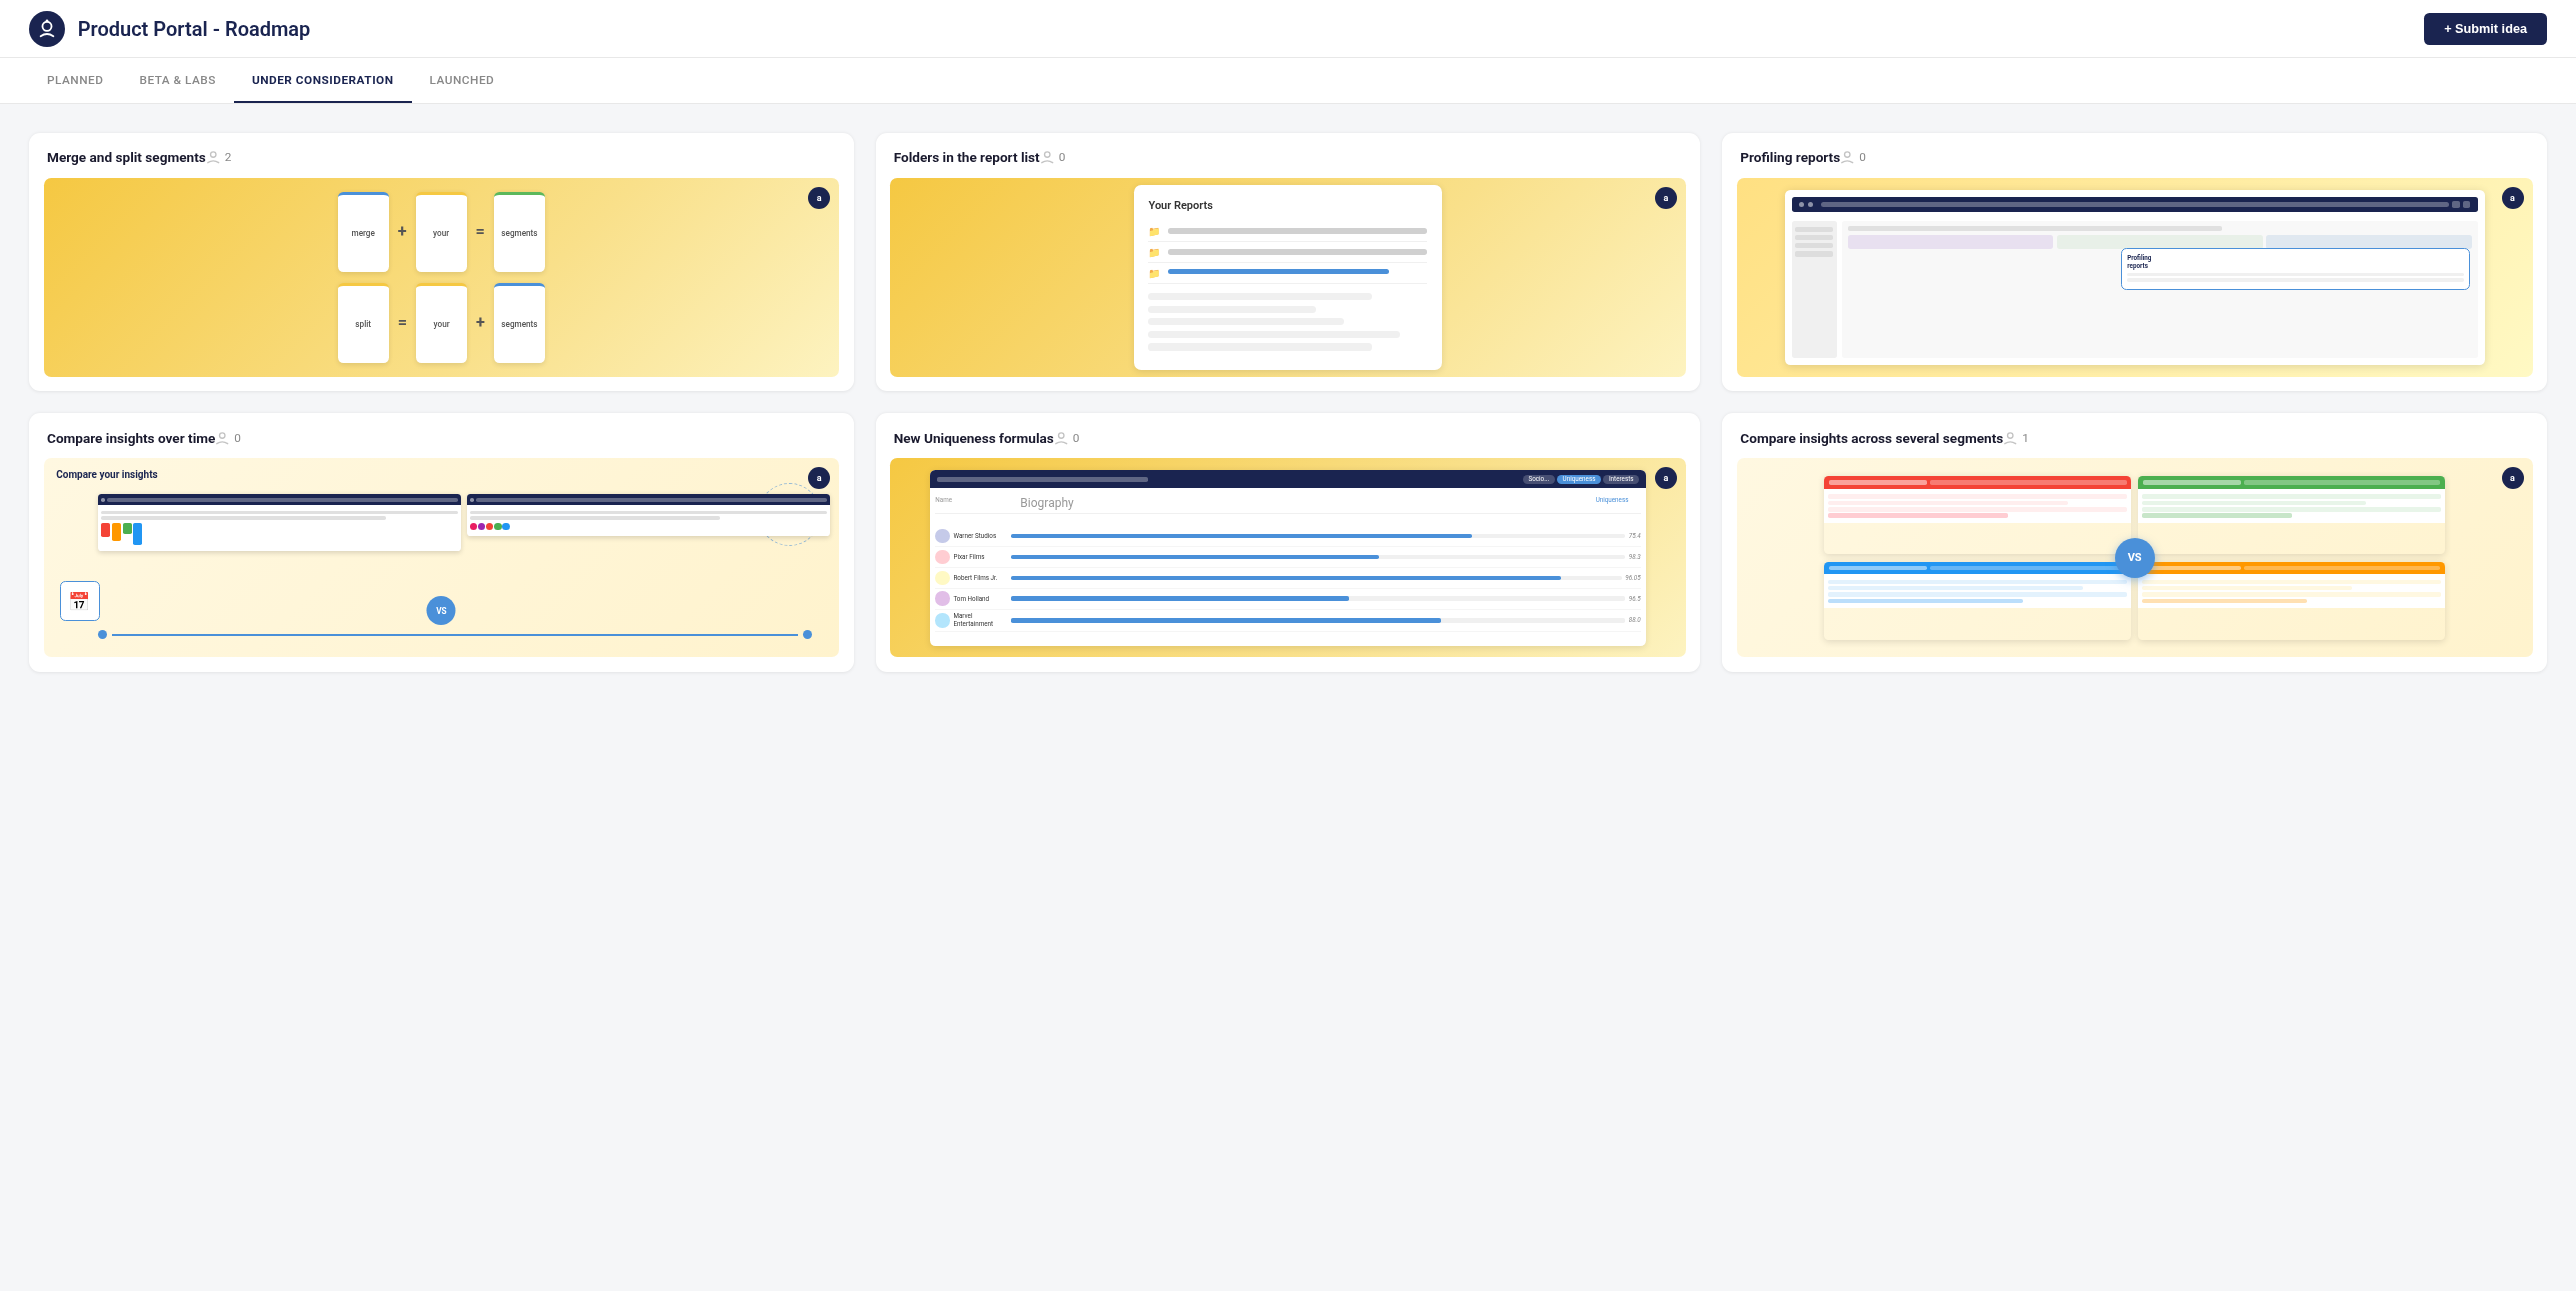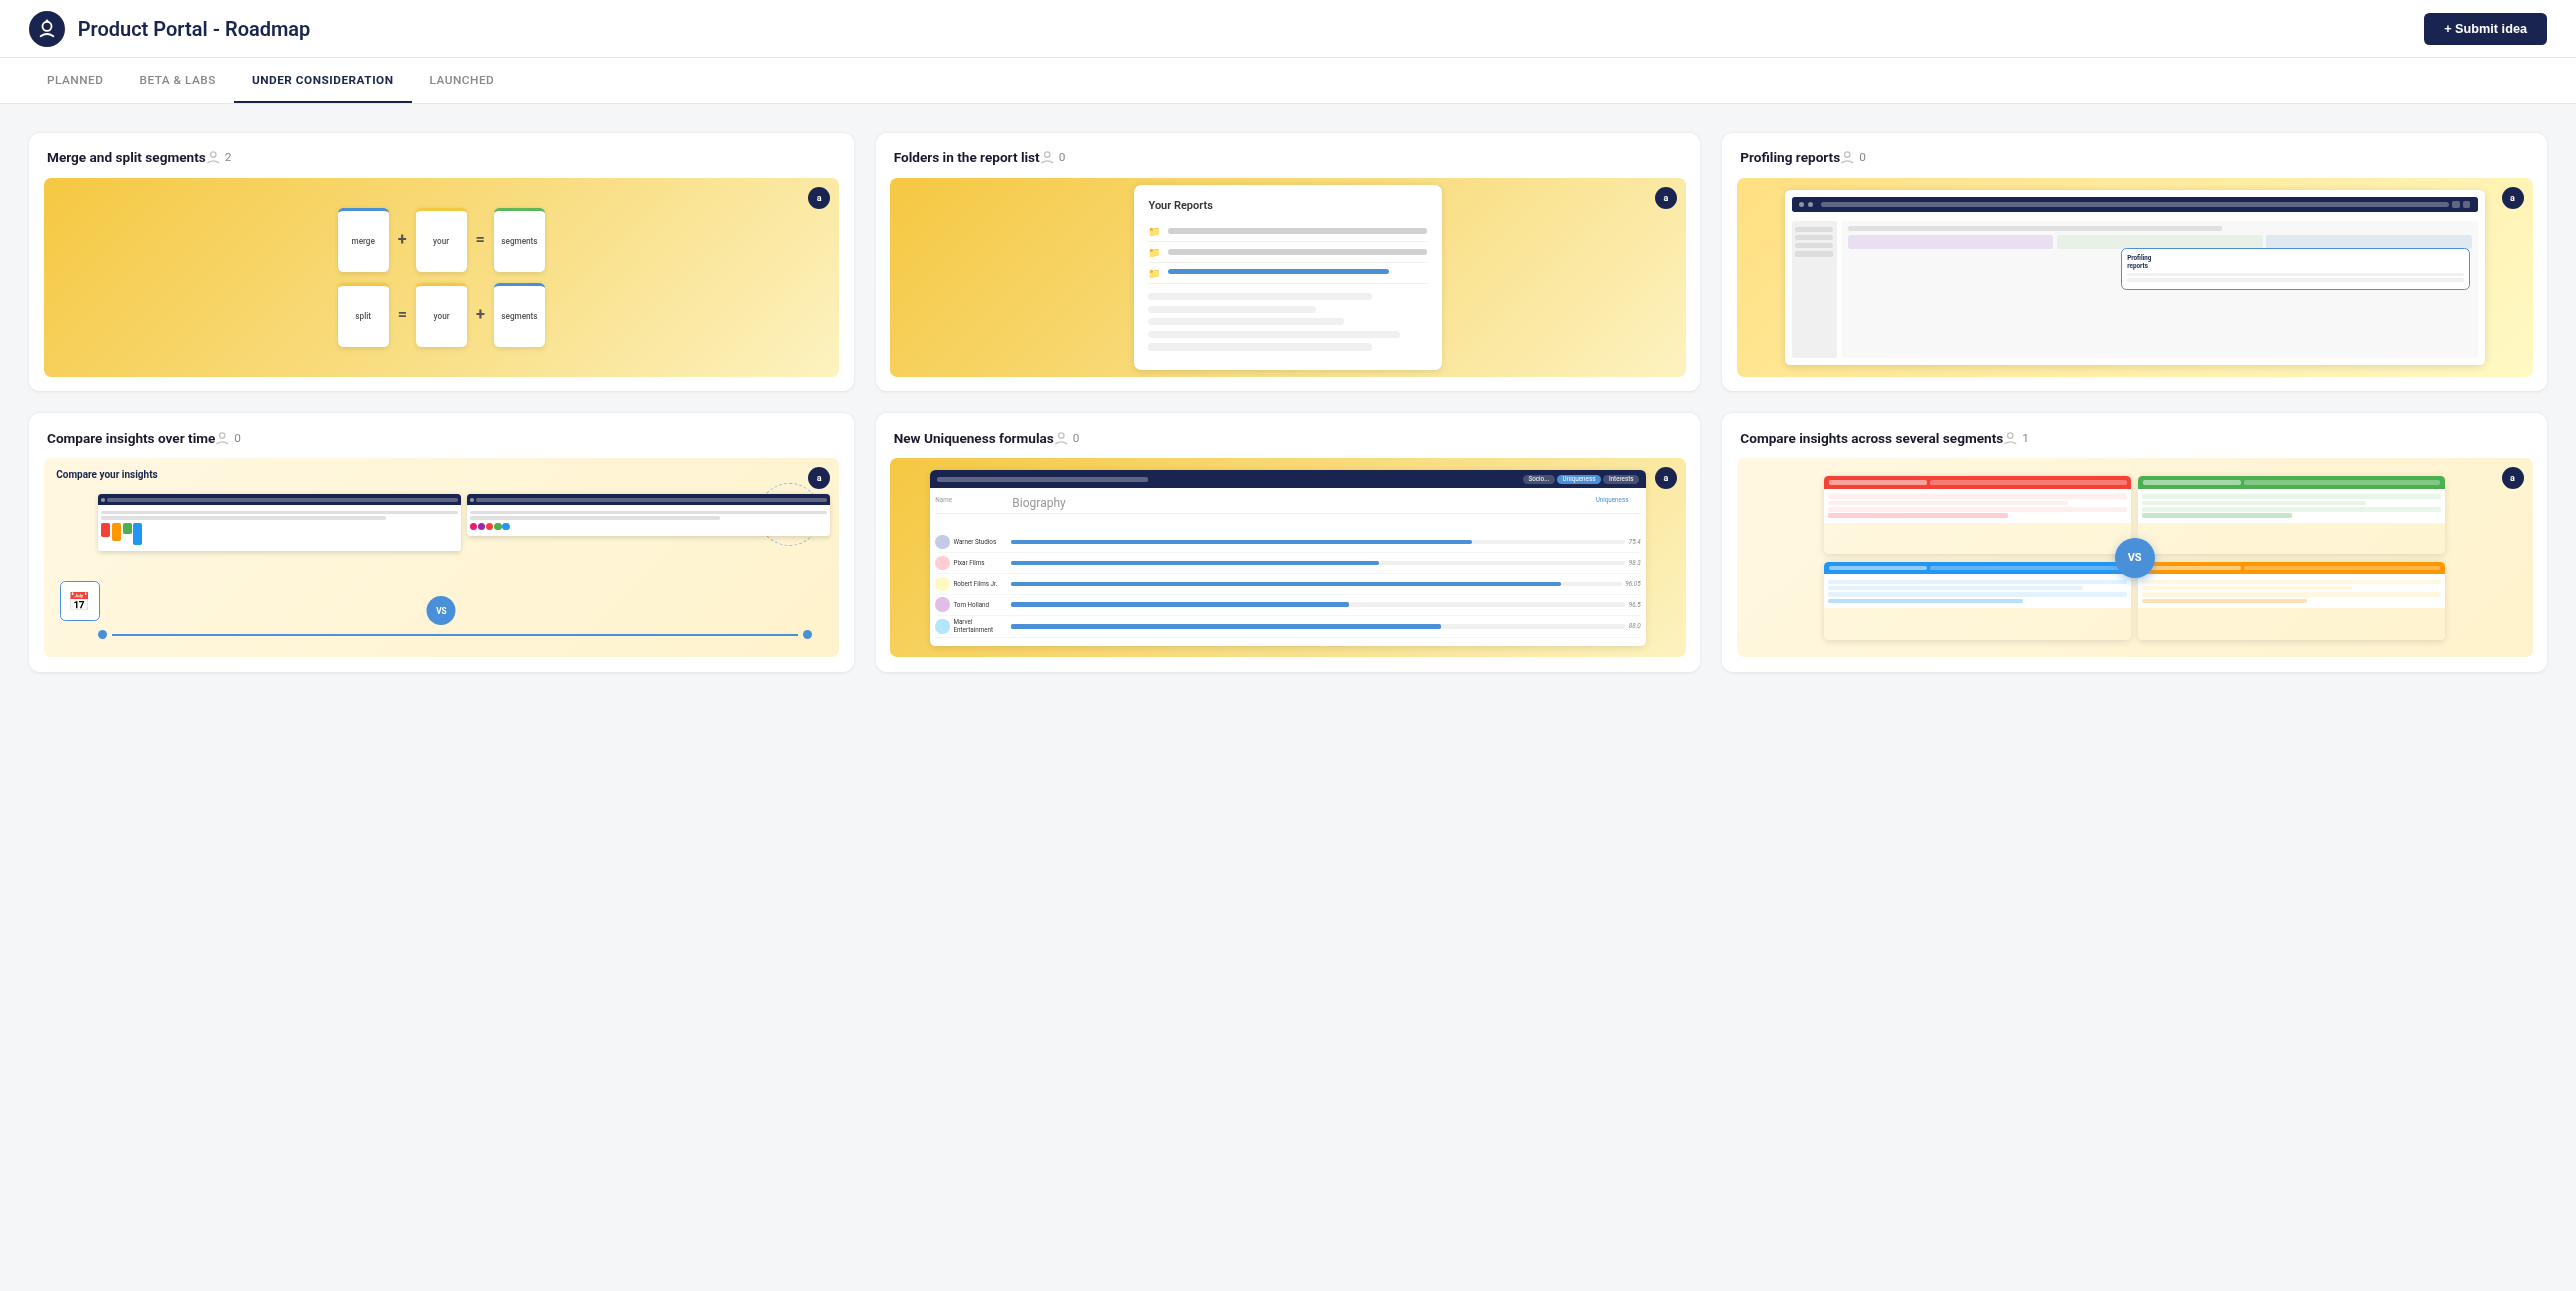--- a/index.html
+++ b/index.html
@@ -147,21 +147,21 @@
       align-items: center;
       justify-content: center;
       color: white;
       font-size: 9px;
       font-weight: bold;
     }
     .phone-card {
       background: white;
       border-radius: 5.4px;
       width: 51px;
-      height: 64px;
+      height: 80px;
       display: flex;
       align-items: center;
       justify-content: center;
       font-size: 9px;
       color: #555;
       border-top: 3.6px solid #888;
       box-shadow: 0 1.8px 5.4px rgba(0,0,0,0.1);
       font-weight: 500;
     }
     .phone-card.blue { border-top-color: #4a90d9; }
@@ -540,21 +540,21 @@
         <div class="uniqueness-table">
           <div class="uniqueness-table-header">
             <div style="height:5.4px; background:rgba(255,255,255,0.3); border-radius:1.8px; width:30%;"></div>
             <div style="display:flex; gap:2.7px; margin-left:auto;">
               <span class="tab-pill">Socio...</span>
               <span class="tab-pill active-tab">Uniqueness</span>
               <span class="tab-pill">Interests</span>
             </div>
           </div>
           <div class="uniqueness-body">
-            <div style="display:flex; gap:5px; padding:2.7px 0; border-bottom:0.9px solid #f0f0f0; margin-bottom:18px;">
+            <div style="display:flex; gap:13px; padding:2.7px 0; border-bottom:0.9px solid #f0f0f0; margin-bottom:12px;">
               <div style="font-size:6.3px; color:#999; width:72px;">Name</div>
               <div style="font-size:12px; color:#999; flex:1;">Biography</div>
               <div style="font-size:6.3px; color:#4a90d9; width:45px;">Uniqueness</div>
             </div>
             <div class="u-row">
               <div class="u-avatar" style="background:#c5cae9;"></div>
               <div class="u-name">Warner Studios</div>
               <div style="flex:1; height:4.5px; background:#f0f0f0; border-radius:1.8px;">
                 <div style="height:4.5px; background:#4a90d9; border-radius:1.8px; width:75%;"></div>
               </div>

